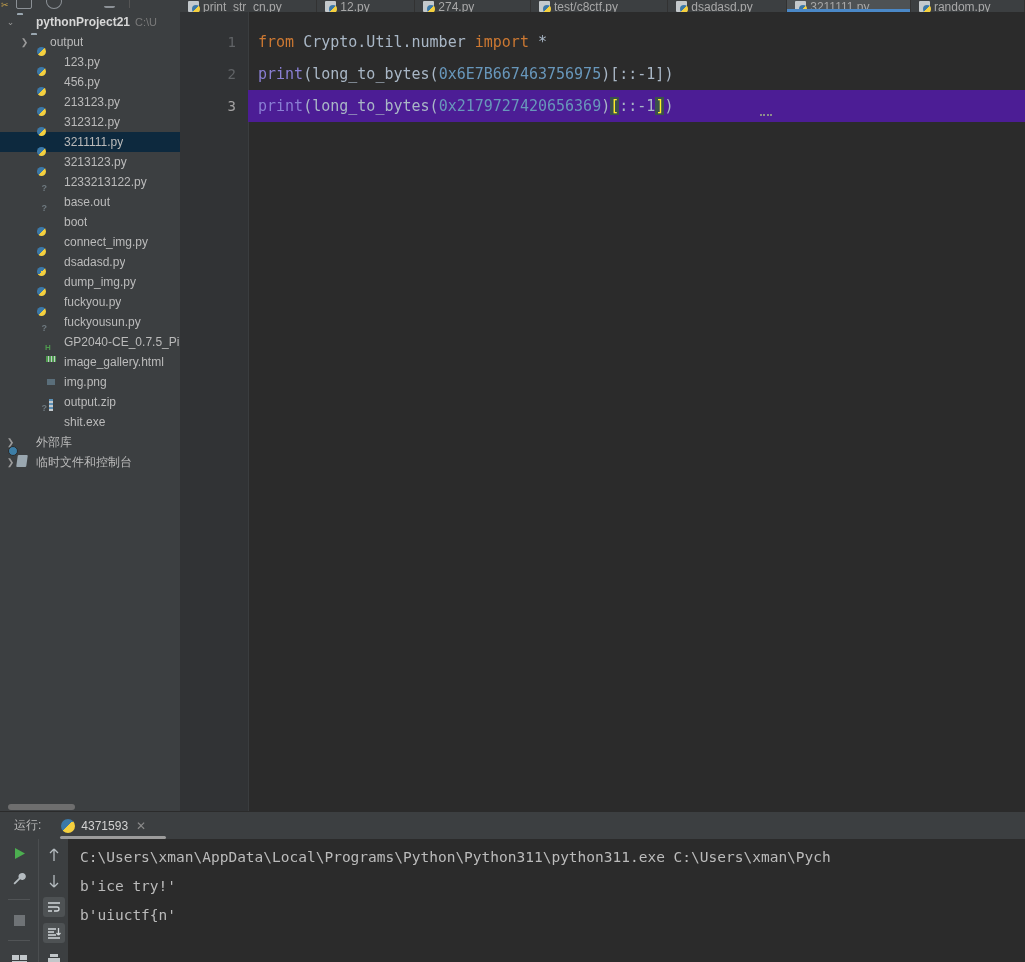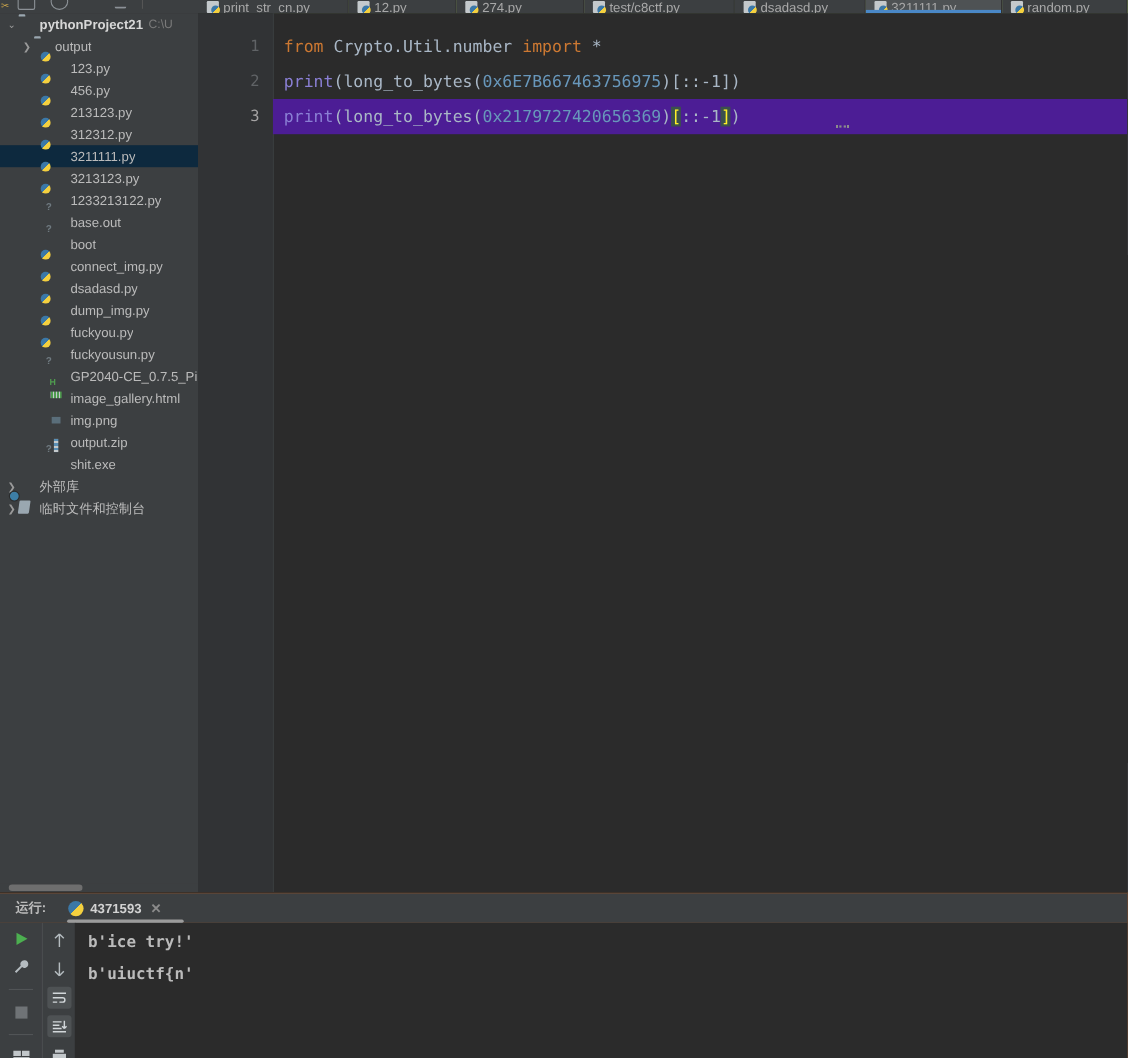--- a/index.html
+++ b/index.html
@@ -360,23 +360,22 @@
     position: absolute;
     border-bottom: 2px dotted #8c8c8c;
     height: 0;
   }
 
   
   .runpanel {
     position: absolute;
     left: 0; top: 811px;
     width: 1025px; height: 151px;
-    background: #f97316;
+    background: #e5e5e5;
     border-top: 1px solid #2b2b2b;
-    font-weight: bold;
   }
   .run-header {
     position: relative;
     height: 27px;
     background: #3c3f41;
     display: flex;
     align-items: center;
   }
   .run-label {
     color: #bbbbbb;
@@ -727,19 +726,20 @@
         </div>
         <div class="gbtn">
           <svg width="14" height="11" viewBox="0 0 14 11">
               <rect x="3" y="0" width="8" height="3" fill="#c2c7ca"></rect>
               <rect x="1" y="4" width="12" height="4" fill="#c2c7ca"></rect>
             </svg>
         </div>
       </div>
 
       <div class="run-console">
+        <div class="cons-line">C:\Users\xman\AppData\Local\Programs\Python\Python311\python311.exe C:\Users\xman\Pych</div>
         <div class="cons-line">b'ice try!'</div>
         <div class="cons-line">b'uiuctf{n'</div>
       </div>
     </div>
   </div>
 
 </div>
 
 </body></html>

